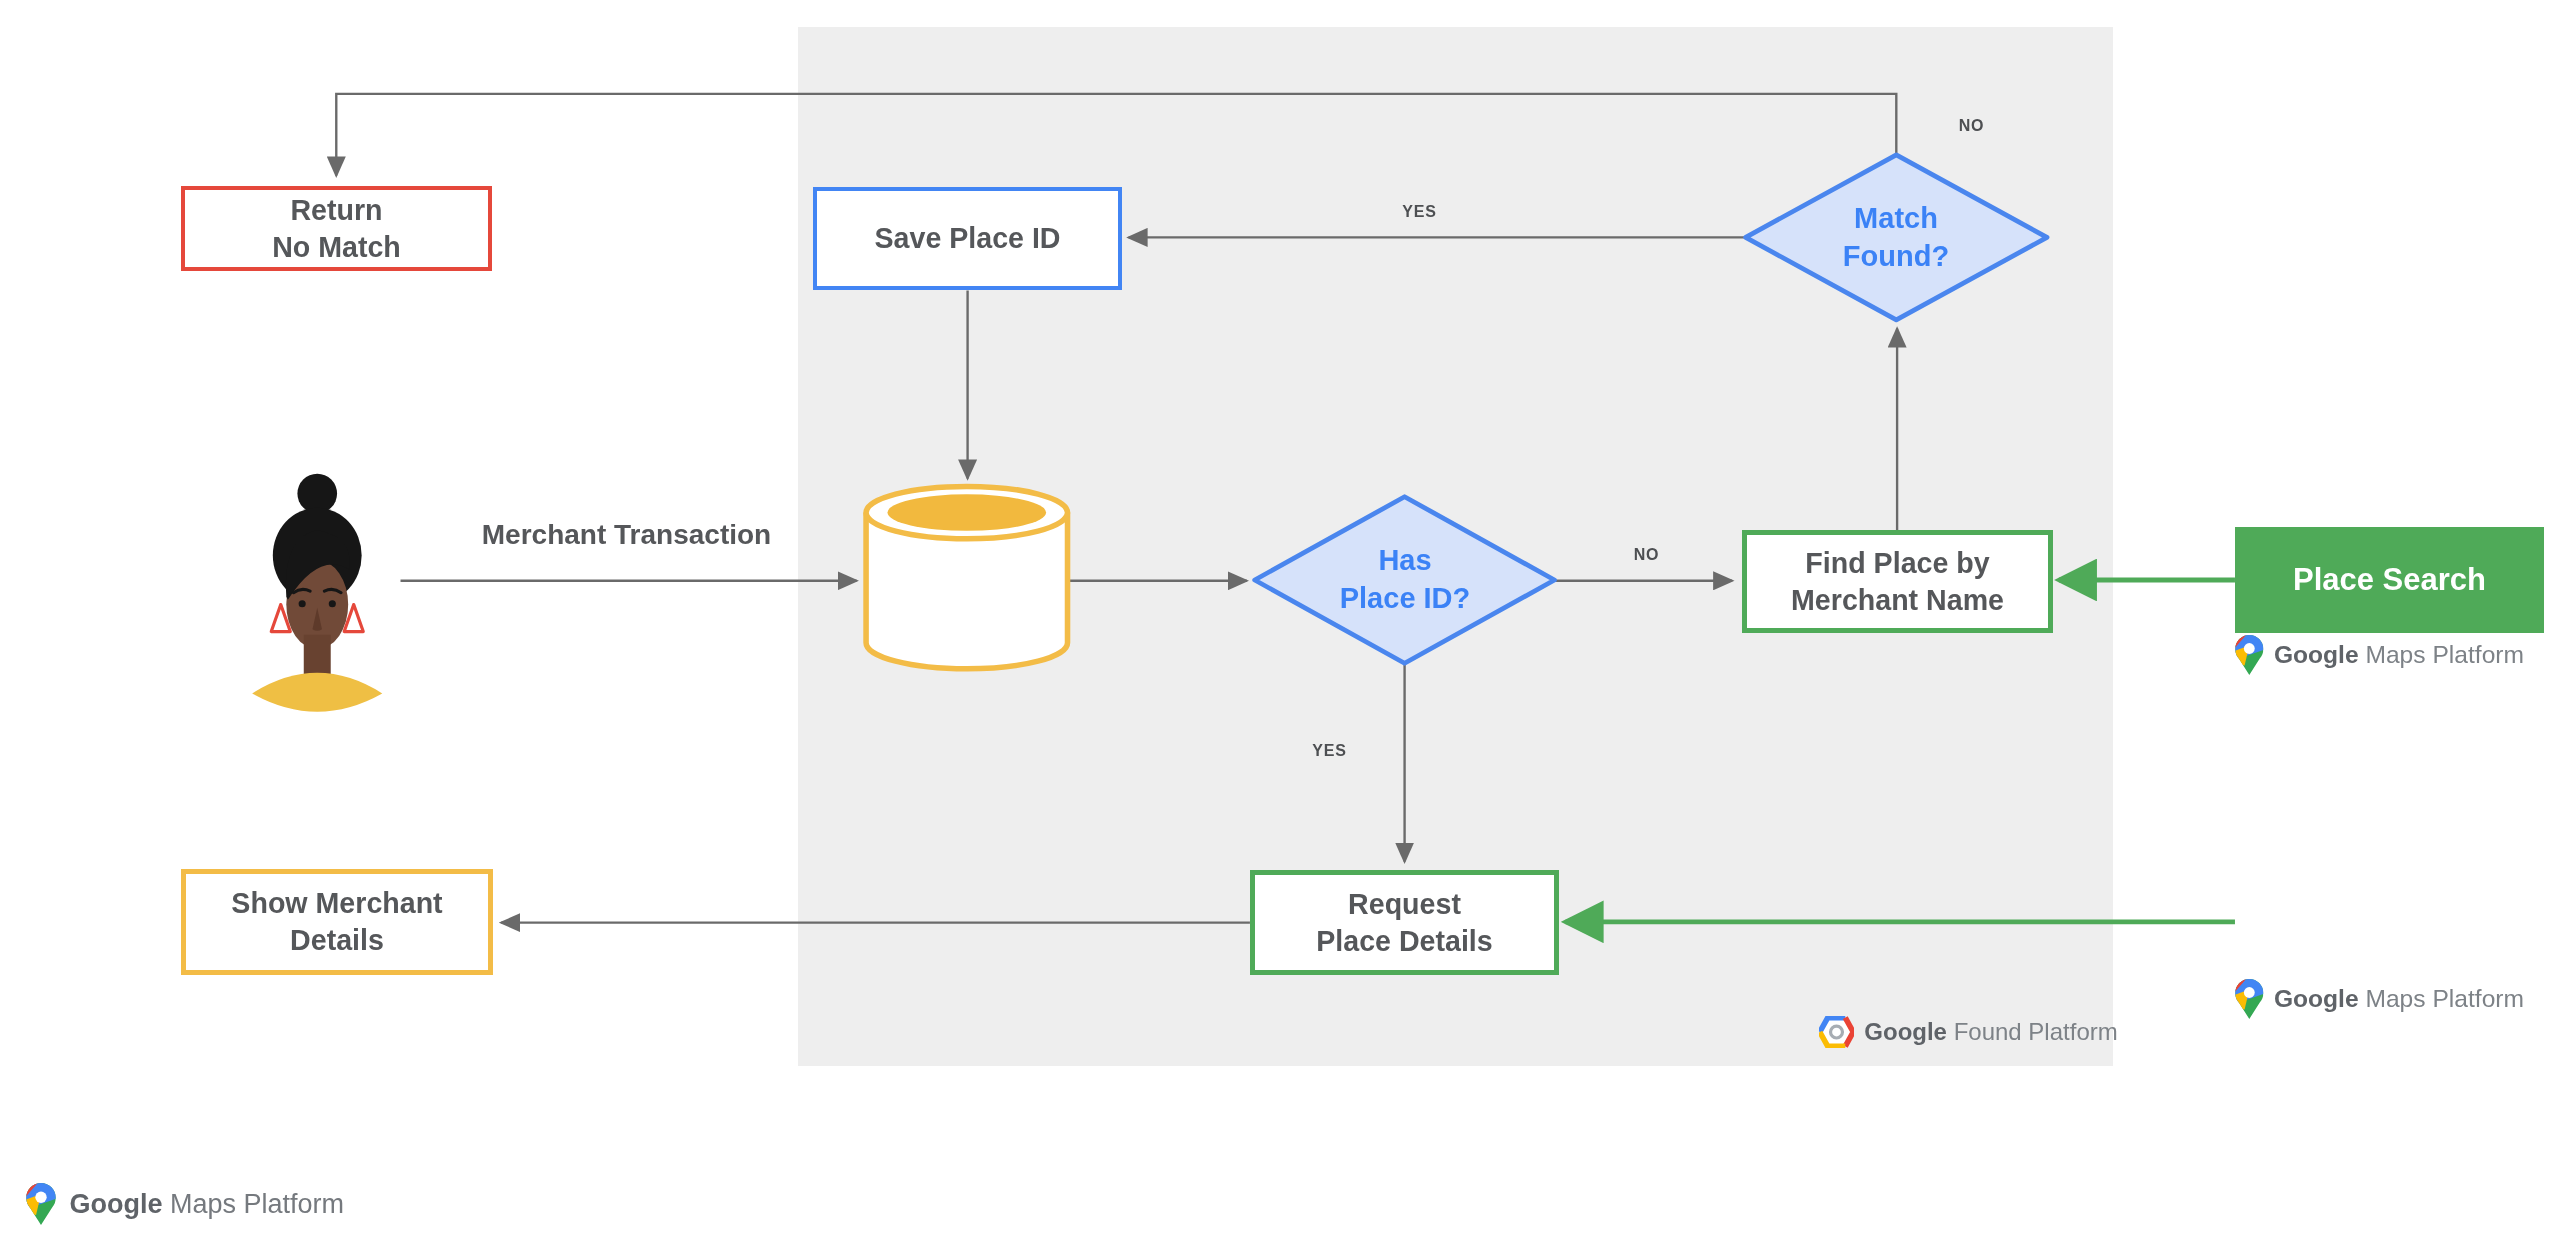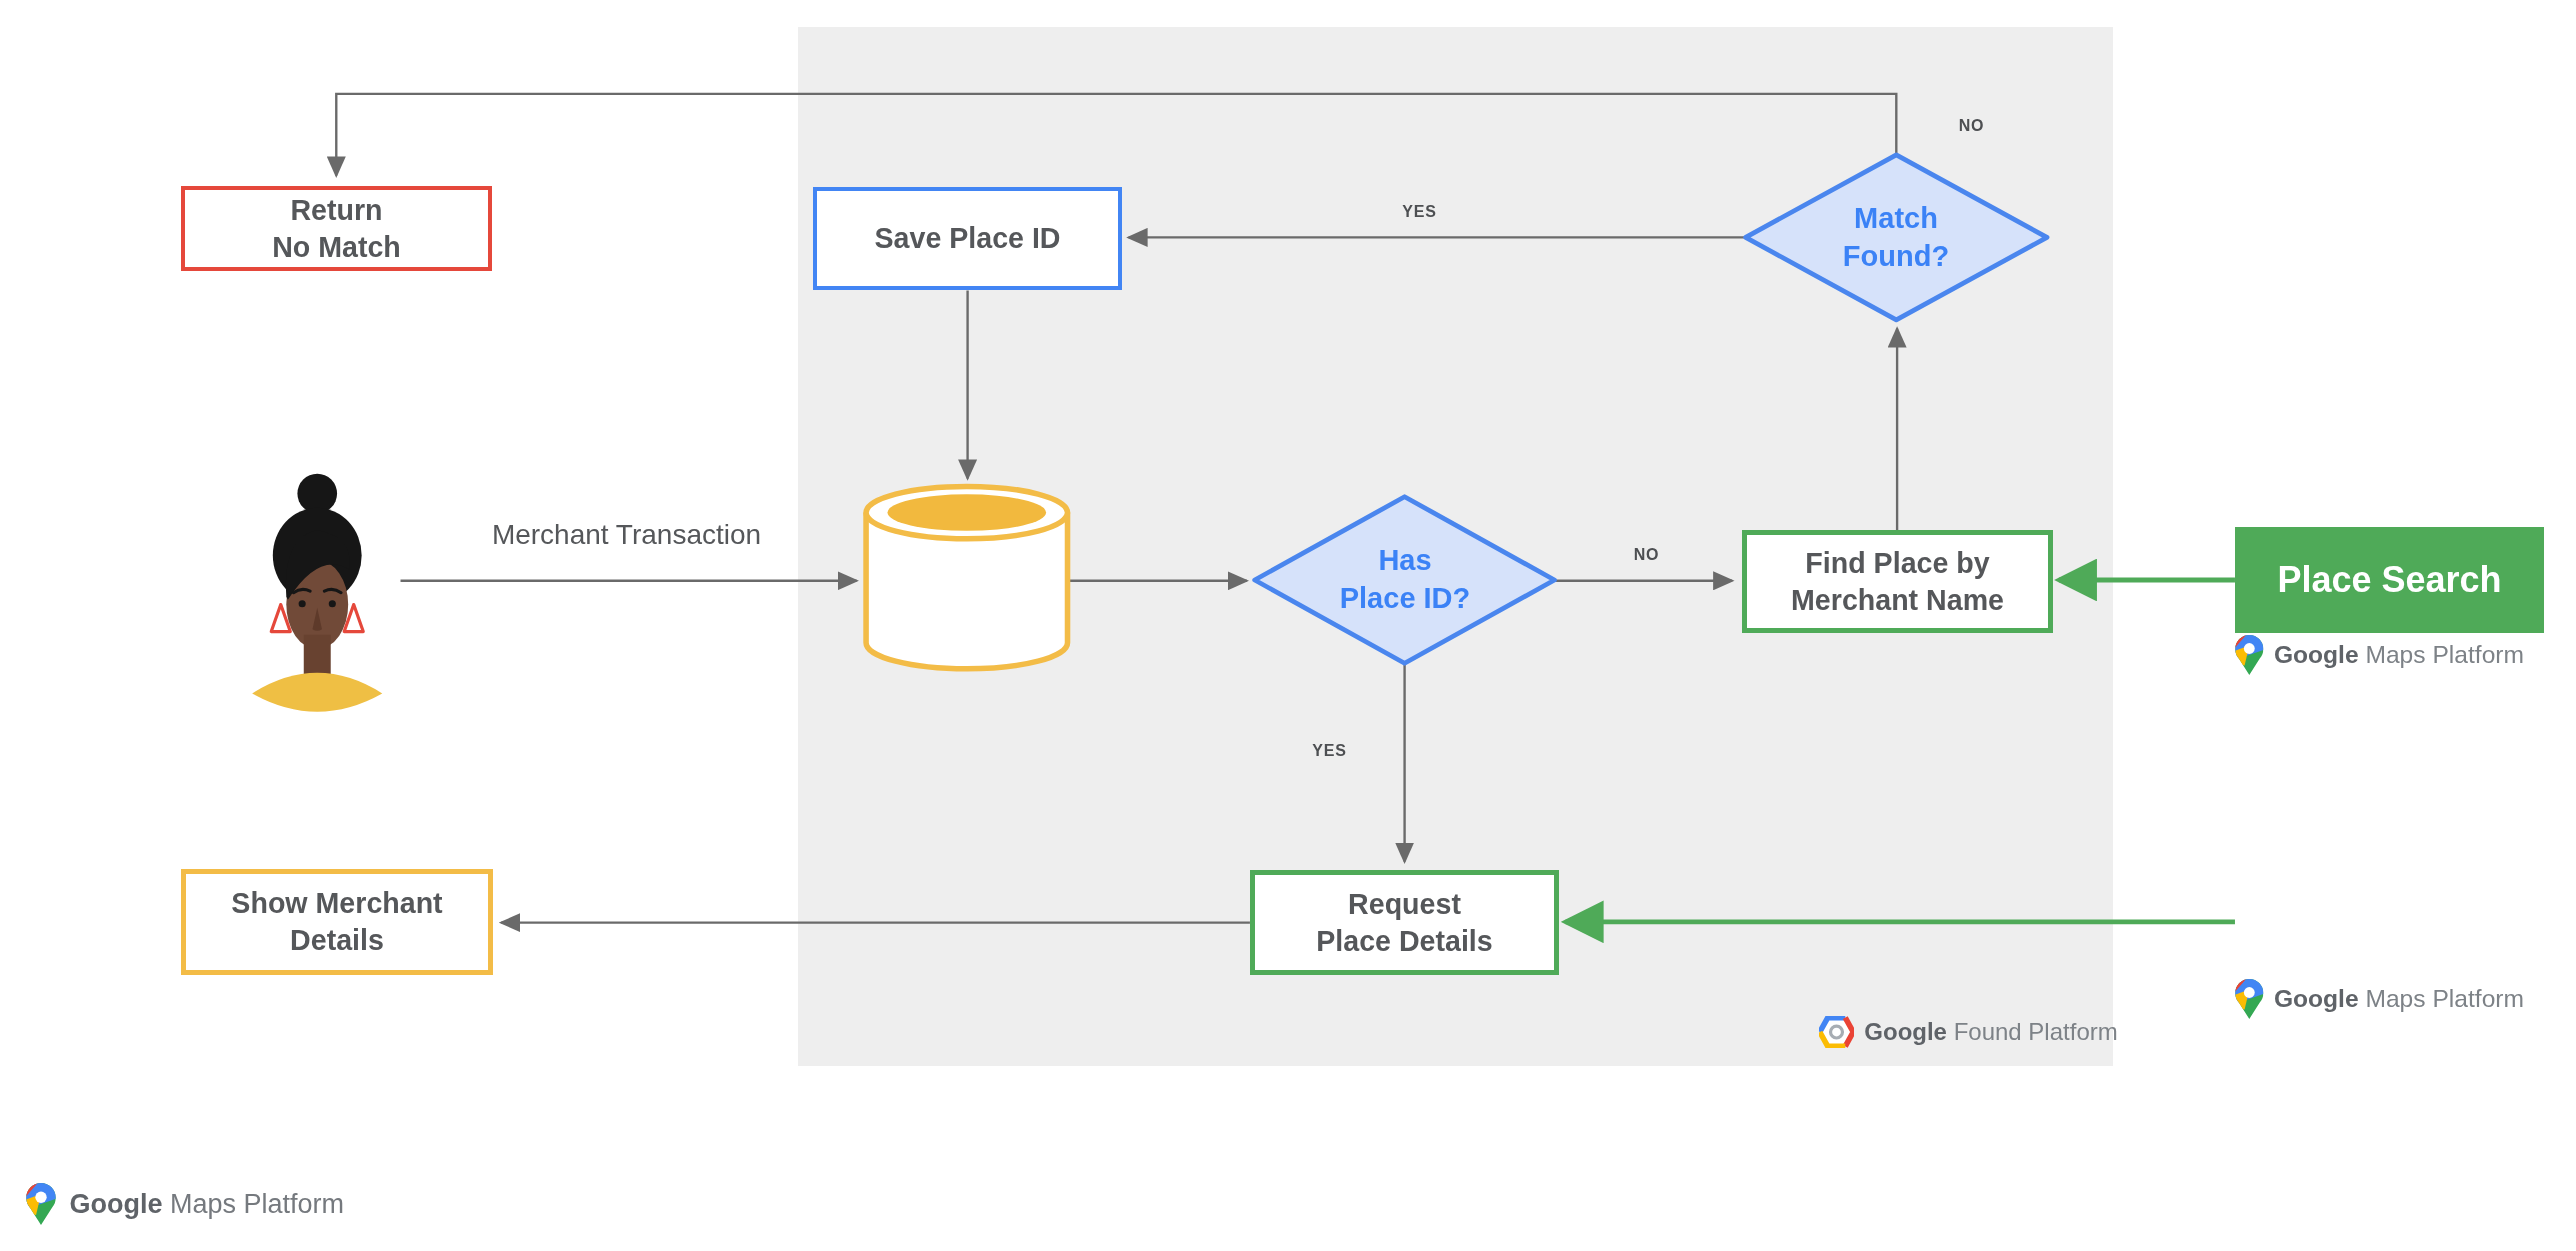--- a/index.html
+++ b/index.html
@@ -8,29 +8,29 @@
   .panel{position:absolute;left:798px;top:27px;width:1315px;height:1039px;background:#eeeeee;}
   svg.wires{position:absolute;left:0;top:0;width:2576px;height:1252px;}
 
   .node{position:absolute;box-sizing:border-box;background:#ffffff;display:flex;
         align-items:center;justify-content:center;text-align:center;font-weight:bold;
         color:#55575a;font-size:28.6px;line-height:1.28;white-space:pre-line;}
   .node.red{border:4.8px solid #e5483b;}
   .node.blue{border:4.8px solid #4285f4;}
   .node.green{border:5.6px solid #4faa58;}
   .node.yellow{border:5.6px solid #f3bc47;}
-  .node.solid{background:#4faa58;color:#ffffff;font-size:36px;border:none;}
+  .node.solid{background:#4faa58;color:#ffffff;font-size:31px;border:none;}
 
   .dlabel{position:absolute;display:flex;align-items:center;justify-content:center;
           text-align:center;font-weight:bold;color:#3b82f6;font-size:29px;line-height:1.28;
           white-space:pre-line;pointer-events:none;}
   .elabel{position:absolute;display:flex;align-items:center;justify-content:center;
           font-weight:bold;color:#4d4f52;font-size:16px;letter-spacing:0.8px;}
   .mtlabel{position:absolute;display:flex;align-items:center;justify-content:center;
-           font-weight:normal;color:#55575a;font-size:28px;}
+           font-weight:bold;color:#55575a;font-size:28px;}
 
   .logo-row{position:absolute;display:flex;align-items:center;gap:10.3px;font-size:24.6px;white-space:nowrap;}
   .logo-row .g{font-weight:700;color:#5f6368;}
   .logo-row .p{font-weight:400;color:#7d8287;}
 
   .footer-title{position:absolute;left:19px;top:1098px;font-size:33px;font-weight:bold;color:#595c5f;}
   .footer-logo{position:absolute;left:26px;top:1183px;display:flex;align-items:center;gap:13.5px;font-size:27px;white-space:nowrap;}
   .footer-logo .g{font-weight:700;color:#5f6368;}
   .footer-logo .p{font-weight:400;color:#75797e;}
 </style>

